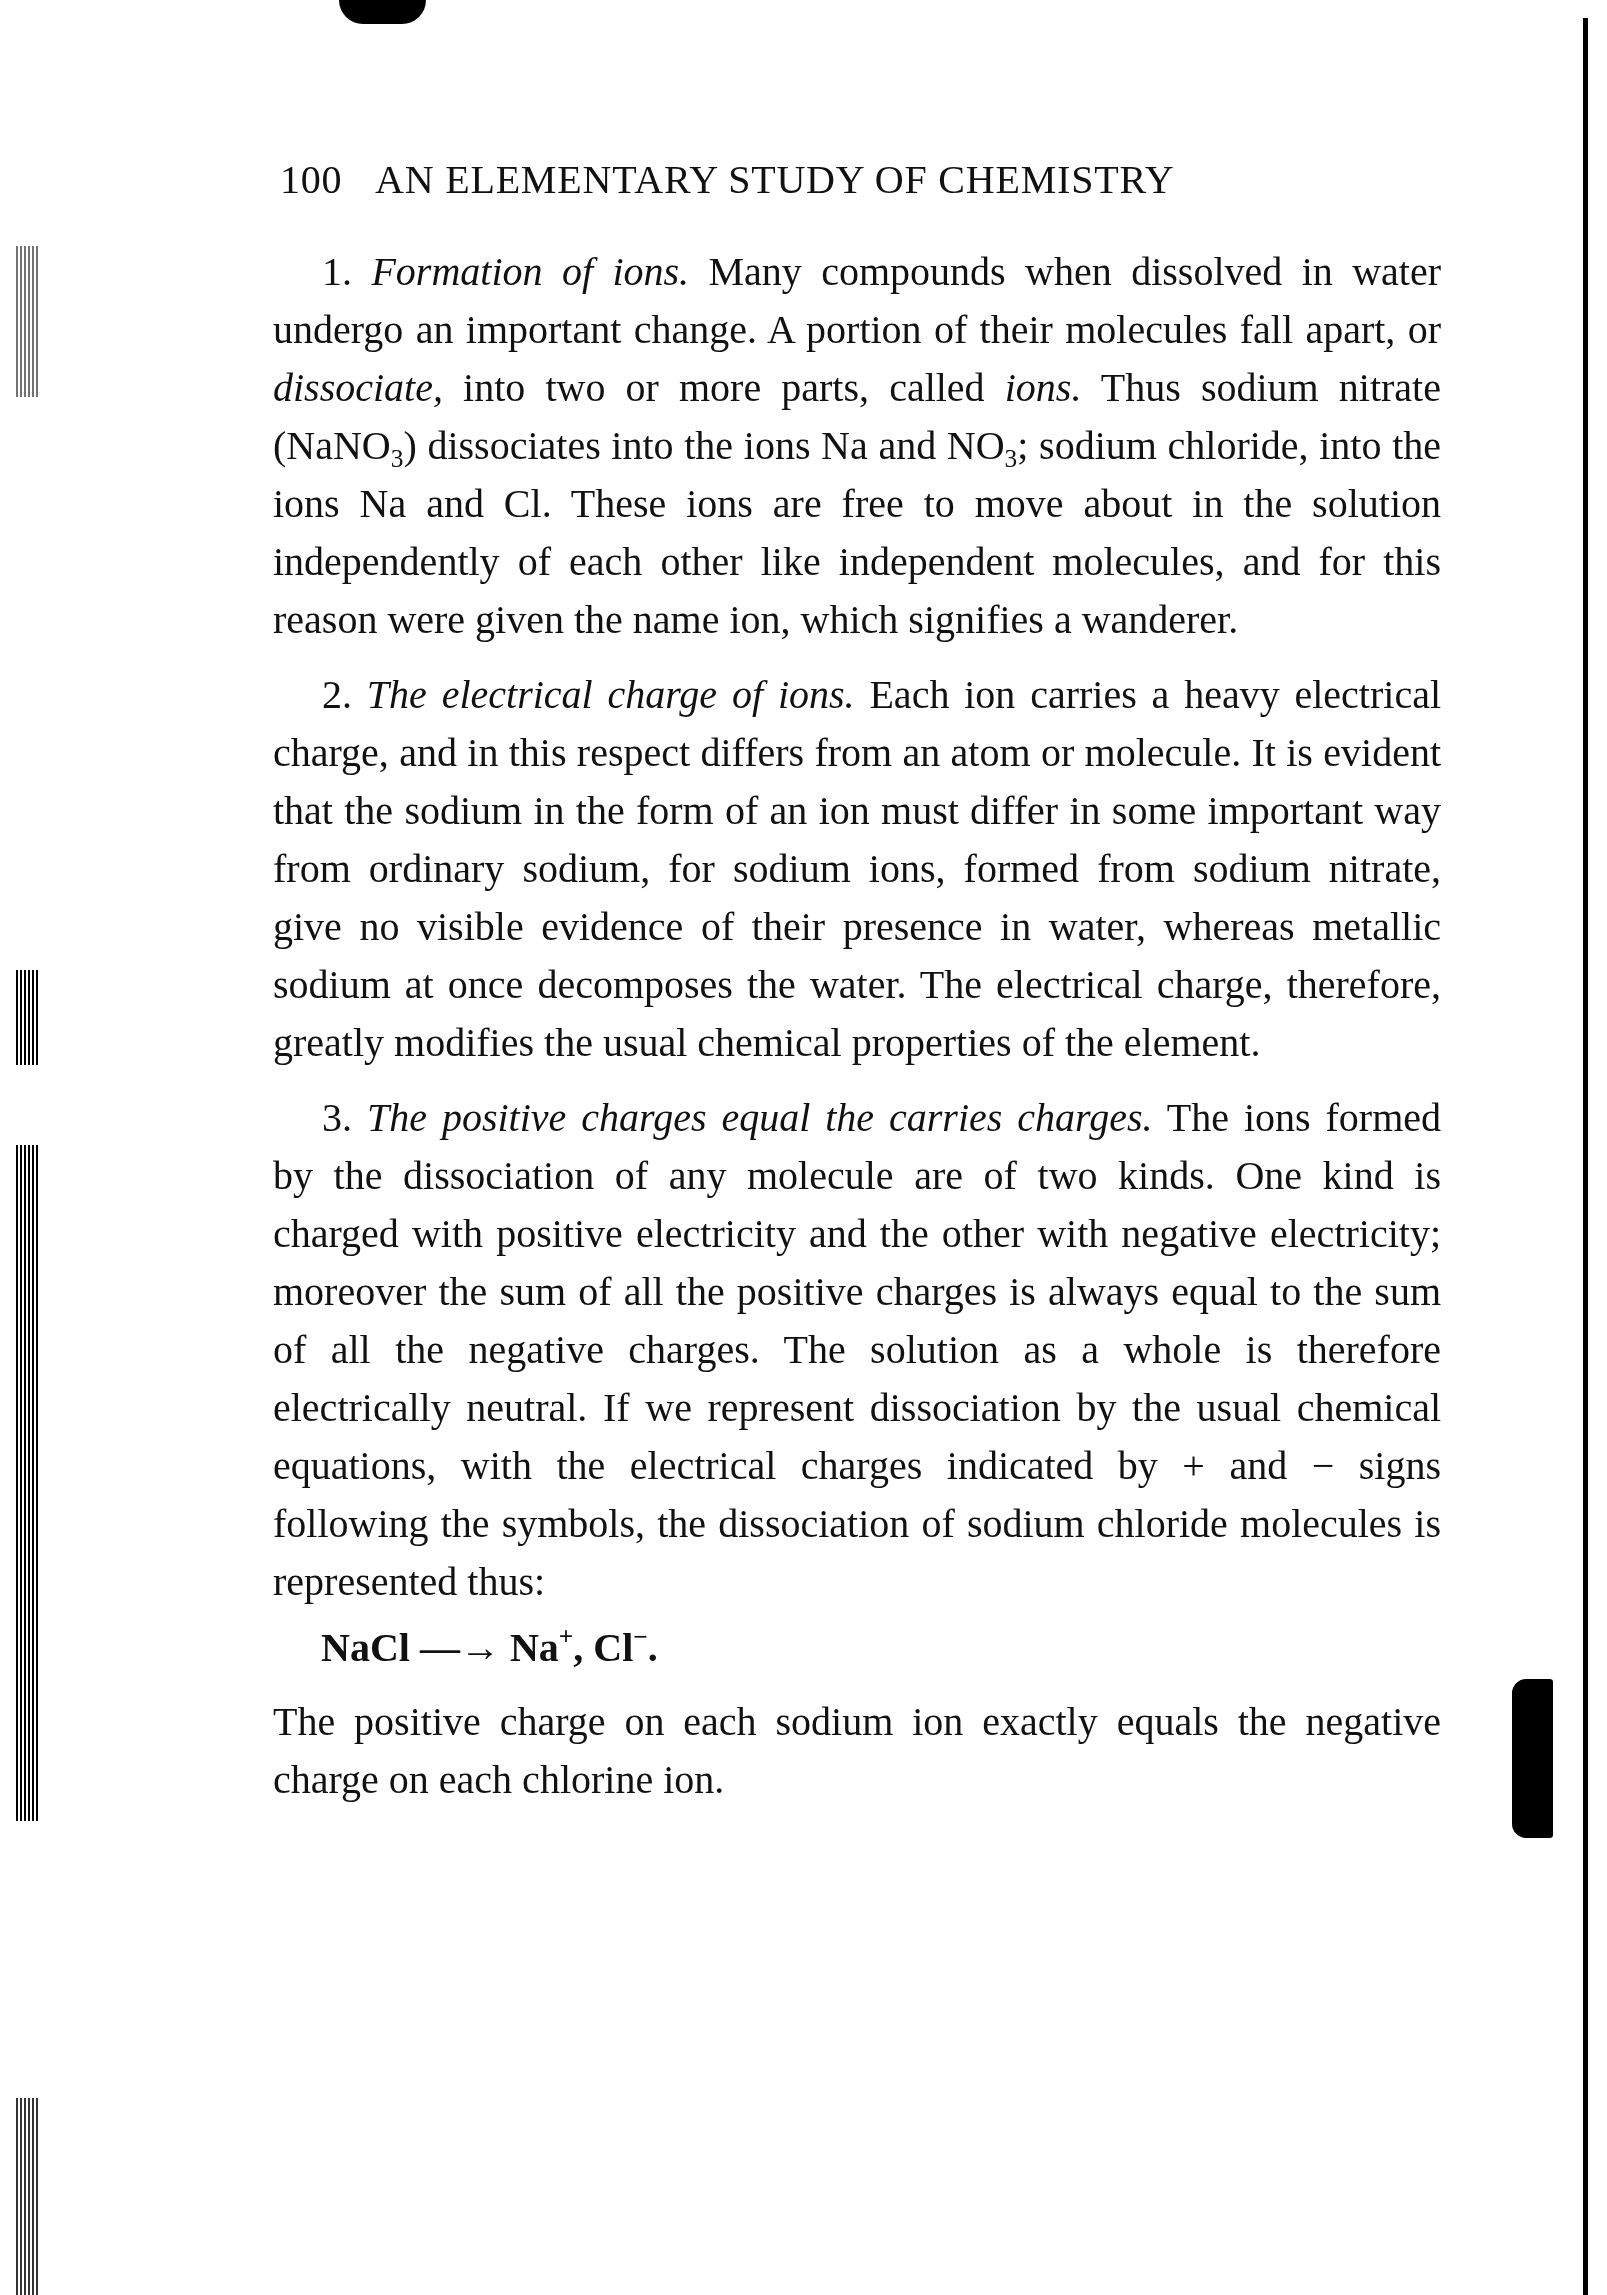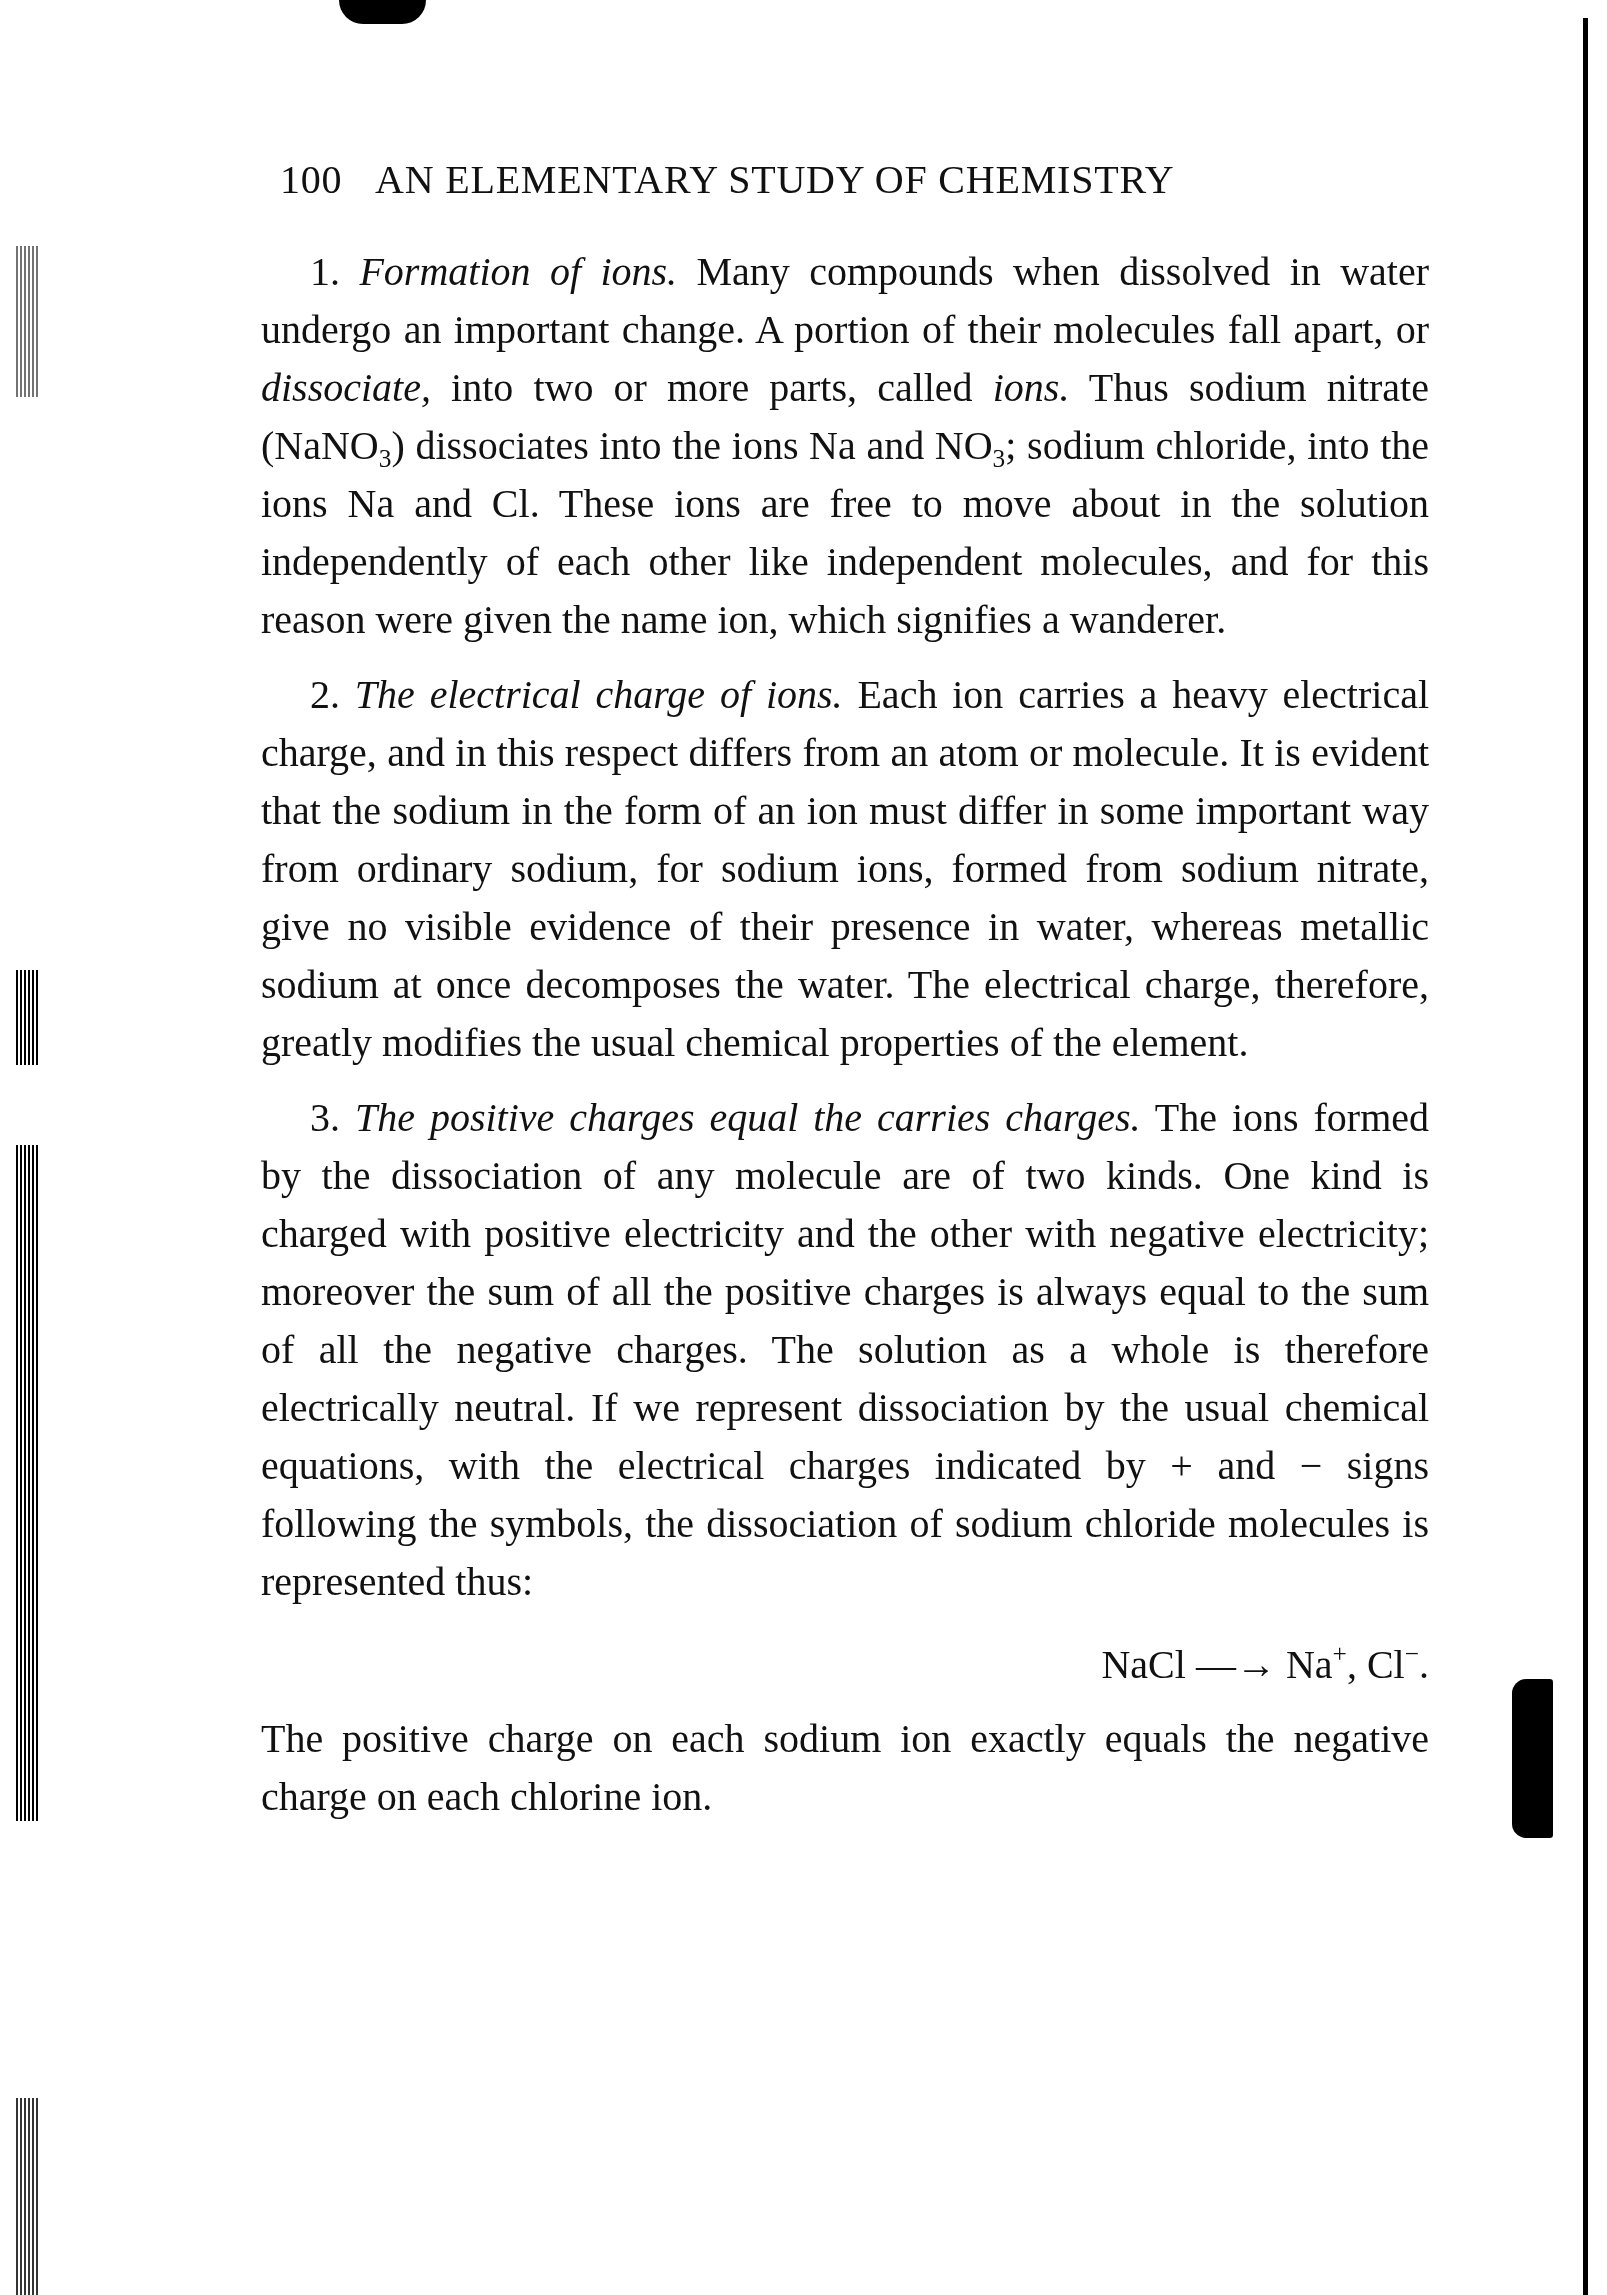--- a/index.html
+++ b/index.html
@@ -1,27 +1,27 @@
 <!DOCTYPE html>
 <html style="font-size:12.7px"><head>
 <meta charset="utf-8">
 <style>
   html, body { margin:0; padding:0; background:#ffffff; }
   body { width:1608px; height:2295px; position:relative; overflow:hidden;
          font-family:"Liberation Serif","DejaVu Serif",serif; color:#111; }
   .page { position:absolute; left:0; top:0; width:1608px; height:2174px; }
   .header { position:absolute; left:280px; top:156px; width:1057px; font-size:40px; letter-spacing:0.8px; white-space:nowrap; }
   .header .pg { margin-right:24px; }
-  .body { position:absolute; left:261px; top:243px; width:1168px; font-size:40px; line-height:58px; text-align:justify; }
+  .body { position:absolute; left:273px; top:243px; width:1168px; font-size:40px; line-height:58px; text-align:justify; }
   .para { margin:0; }
   .para.indent { text-indent:49px; }
   .para + .para { margin-top:17px; }
   .num { font-style:normal; }
   em, .it { font-style:italic; }
-  .equation { text-align:right; margin:25px 0 16px 0; padding-left:48px; }
+  .equation { text-align:left; margin:8px 0 16px 0; padding-left:48px;font-weight:bold; }
   sub { font-size:25.4px; vertical-align:-8px; line-height:0; }
   sup { font-size:25.4px; vertical-align:16px; line-height:0; }
   
   .art { position:absolute; background:#000; }
   .blotch-top { left:339px; top:0; width:87px; height:24px; border-radius:0 0 32px 32px; }
   .edge-right { left:1583px; top:17.5px; width:4.8px; height:2278px; }
   .blotch-right { left:1512px; top:1679px; width:41px; height:159px; border-radius:14.3px 3.2px 3.2px 14.3px; }
   .bind-left { left:16px; width:22px; background:repeating-linear-gradient(90deg,#000 0 2.4px,#fff 2.4px 4px); }
   .bind-a { top:246px; height:151px; opacity:.55; }
   .bind-b { top:970px; height:95px; }

